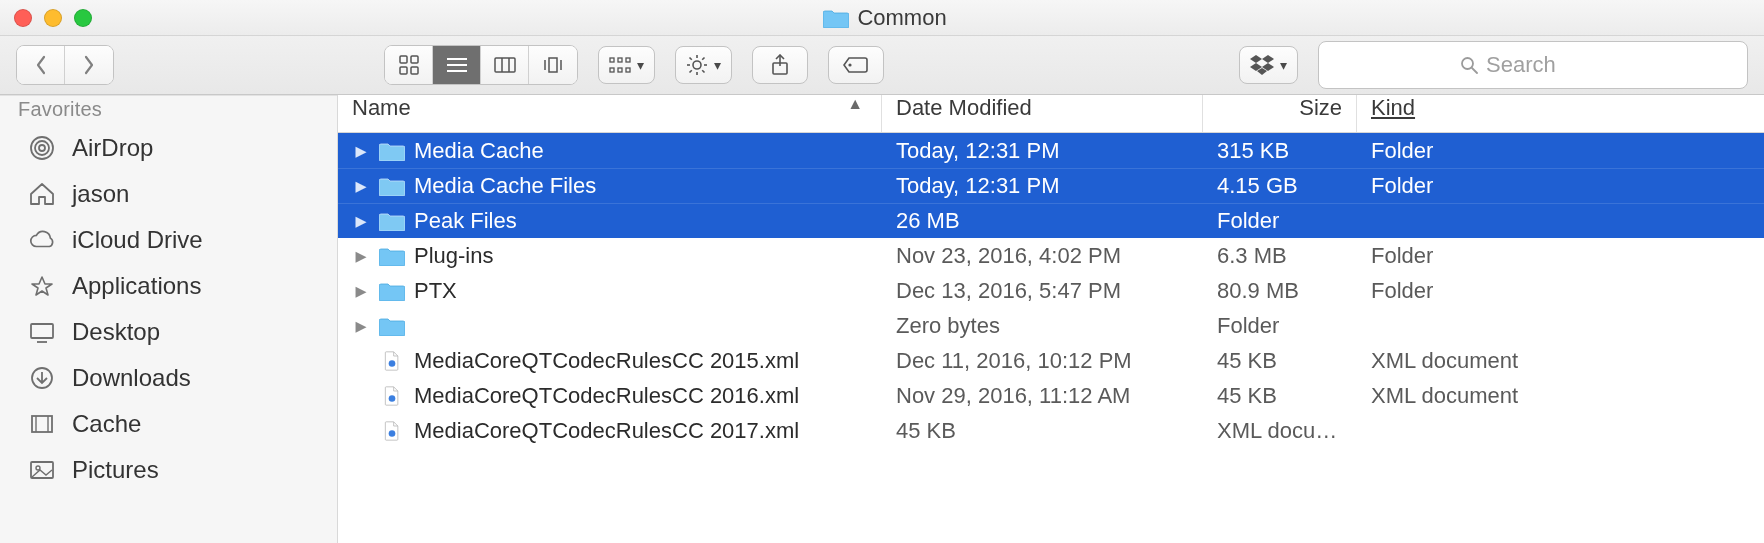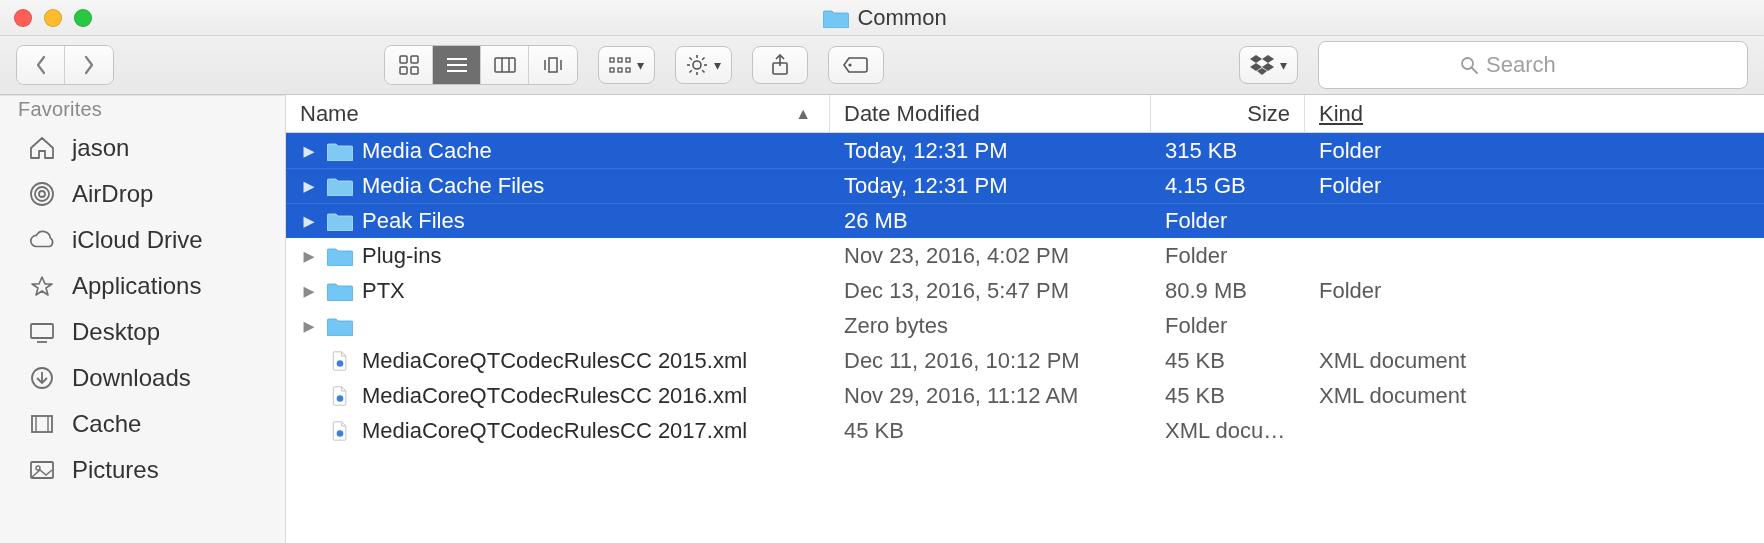--- a/index.html
+++ b/index.html
@@ -122,21 +122,21 @@
   .search-wrap input::placeholder { color: #a0a0a0; }
 
   .chev-down { font-size: 14px; margin-left: 2px; }
 
   
   .body {
     display: flex;
     height: calc(543px - 36px - 59px);
   }
   .sidebar {
-    width: 286px;
+    width: 338px;
     background: #f6f6f6;
     border-right: 1px solid #d9d9d9;
     padding-top: 0;
   }
   .sidebar-header {
     color: #8a8a8a;
     font-size: 20px;
     padding: 2px 18px 4px 18px;
     letter-spacing: 0.2px;
     white-space: nowrap;
@@ -170,21 +170,21 @@
     align-items: center;
     height: 38px;
     border-bottom: 1px solid #d6d6d6;
     background: #ffffff;
     color: #3a3a3a;
     font-size: 22px;
   }
   .cols-header > div {
     height: 100%;
     display: flex;
-    align-items: center;
+    align-items: flex-start;
     padding: 0 14px;
     border-right: 1px solid #e0e0e0;
     white-space: nowrap;
   }
   .cols-header > div:last-child { border-right: none; text-decoration: underline; }
   .cols-header .col-size { justify-content: flex-end; }
   .cols-header .col-name { justify-content: space-between; padding-right: 18px; }
 
   .rows { display: flex; flex-direction: column; }
   .row {
@@ -371,32 +371,32 @@
 </div>
 
 <div class="body">
 
   <div class="sidebar">
     <div class="sidebar-header">Favorites</div>
     <div id="sidebar-items">
         <div class="sb-item">
           <span class="sb-icon">
             <svg width="28" height="24">
+              <use href="#sb-airdrop"></use>
+            </svg>
+          </span>
+          <span>AirDrop</span>
+        </div>
+        <div class="sb-item">
+          <span class="sb-icon">
+            <svg width="28" height="24">
               <use href="#sb-home"></use>
             </svg>
           </span>
           <span>jason</span>
-        </div>
-        <div class="sb-item">
-          <span class="sb-icon">
-            <svg width="28" height="24">
-              <use href="#sb-airdrop"></use>
-            </svg>
-          </span>
-          <span>AirDrop</span>
         </div>
         <div class="sb-item">
           <span class="sb-icon">
             <svg width="28" height="24">
               <use href="#sb-cloud"></use>
             </svg>
           </span>
           <span>iCloud Drive</span>
         </div>
         <div class="sb-item">
@@ -498,20 +498,21 @@
           <div class="cell cell-name">
             <span class="disclosure">▸</span>
             <span class="row-icon">
               <svg width="26" height="20">
                 <use href="#sym-folder"></use>
               </svg>
             </span>
             <span>Plug-ins</span>
           </div>
           <div class="cell cell-date">Nov 23, 2016, 4:02 PM</div>
+          <div class="cell cell-size">6.3 MB</div>
           <div class="cell cell-kind">Folder</div>
         </div>
         <div class="row">
           <div class="cell cell-name">
             <span class="disclosure">▸</span>
             <span class="row-icon">
               <svg width="26" height="20">
                 <use href="#sym-folder"></use>
               </svg>
             </span>

